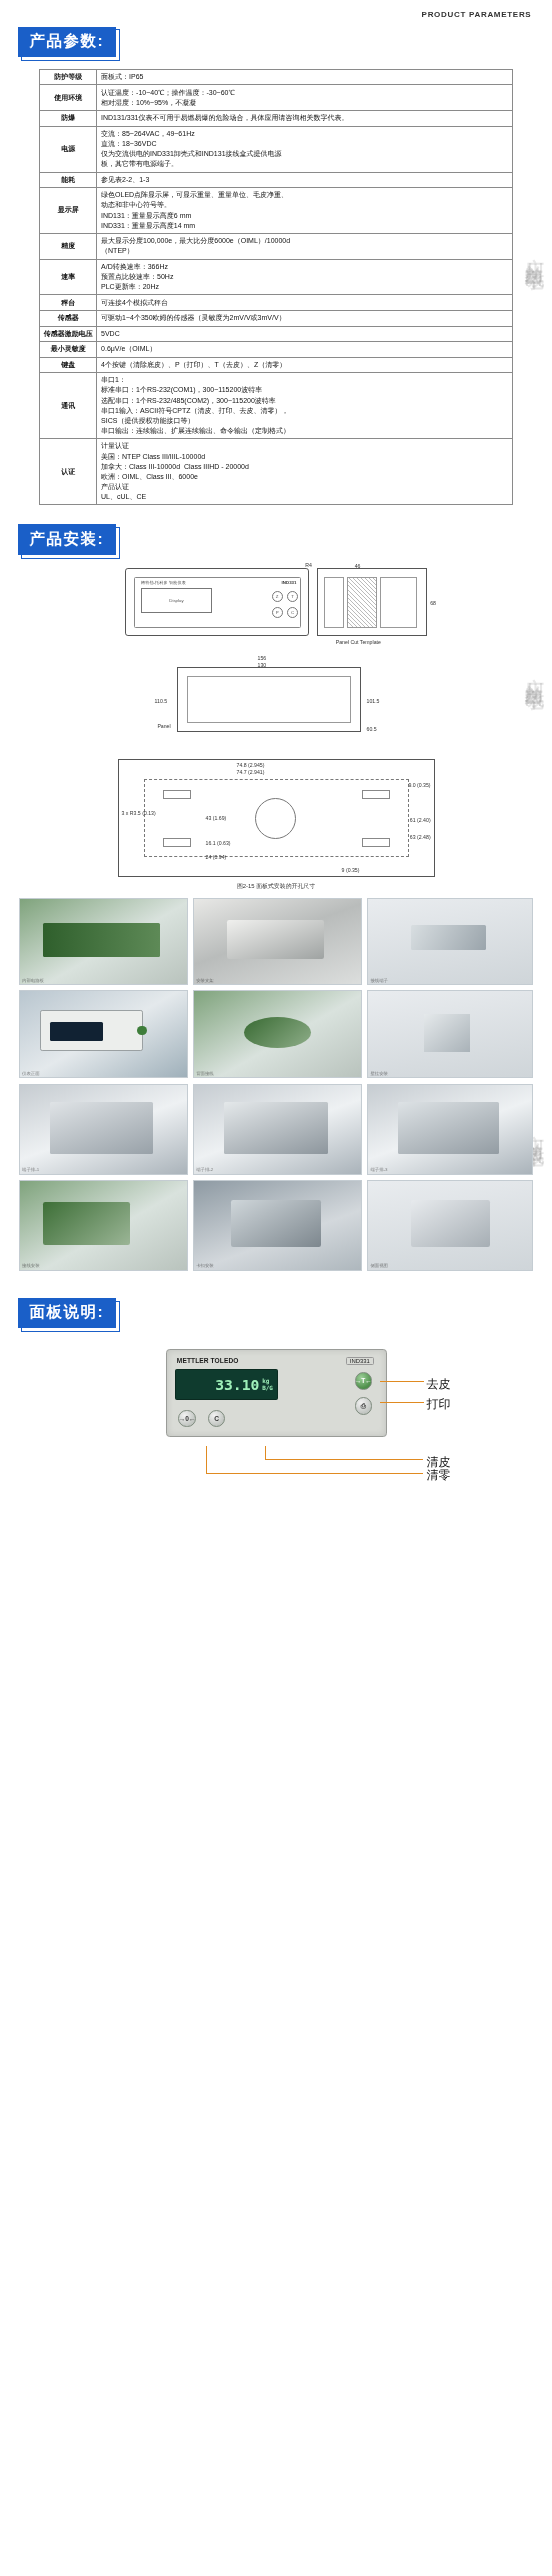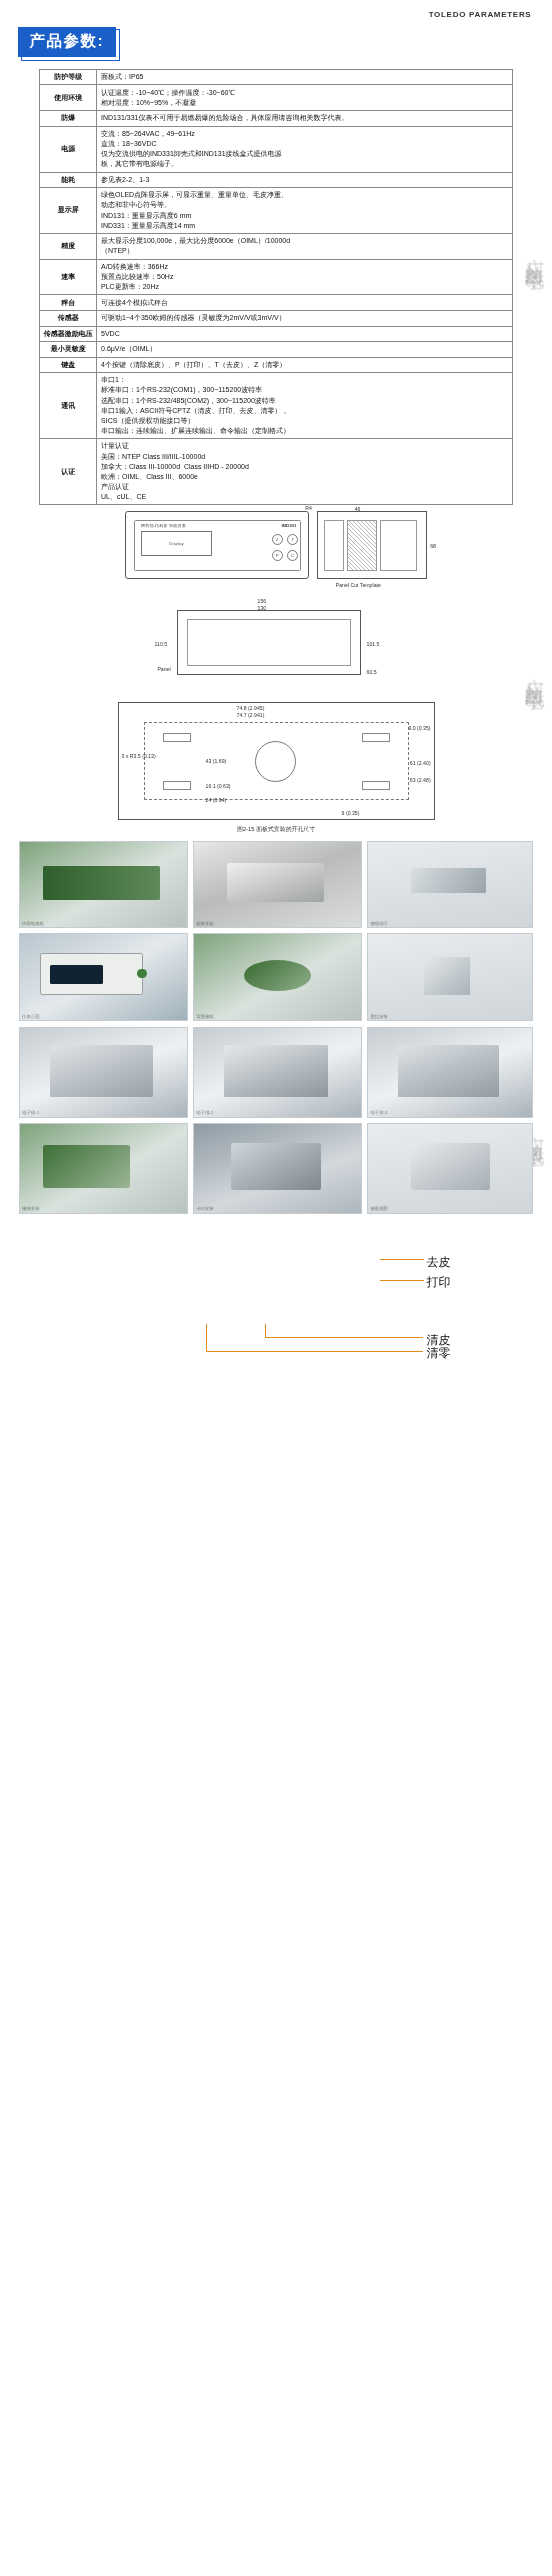--- a/index.html
+++ b/index.html
@@ -250,21 +250,21 @@
 </head>
 <body>
 
 <div class="page">
 
   <div class="wm" style="top:243px; right:4.4px;">广州兰毅电子</div>
   <div class="wm" style="top:663px; right:4.4px;">广州兰毅电子</div>
   <div class="wm" style="top:1120px; right:4.4px;">广州兰毅电子</div>
   <div class="wm" style="top:1584px; right:4.4px;">广州兰毅电子</div>
 
-  <div class="top-eyebrow">TOLEDO PARAMETERS</div>
+  <div class="top-eyebrow">PRODUCT PARAMETERS</div>
 
   <div class="sec-title-wrap">
     <span class="sec-title-outer">
       <span class="sec-title">产品参数:</span>
     </span>
   </div>
 
   <table class="spec-table">
     <tbody>
       <tr>
@@ -373,20 +373,25 @@
 美国：NTEP Class III/IIIL-10000d
 加拿大：Class III-10000d  Class IIIHD - 20000d
 欧洲：OIML、Class III、6000e
 产品认证
 UL、cUL、CE</div>
           </td>
         </tr>
     </tbody>
   </table>
 
+  <div class="sec-title-wrap" style="padding-top:19px;">
+    <span class="sec-title-outer">
+      <span class="sec-title">产品安装:</span>
+    </span>
+  </div>
 
   <div class="draw-area">
 
     <div class="draw-row">
       <div class="tech-box">
         <div class="fv">
           <div class="fv-inner"></div>
           <div class="fv-brand">梅特勒-托利多  智能仪表</div>
           <div class="fv-model">IND331</div>
           <div class="fv-screen">Display</div>
@@ -508,23 +513,47 @@
         <div style="position:absolute; left:22%; top:22%; width:54%; height:52%; background:linear-gradient(150deg,#cfd6da,#7d878e); border-radius:2.2px;"></div>
         <div class="lbl">卡扣安装</div>
       </div>
       <div class="ph p-wall" style="width:166px; height:91px;">
         <div style="position:absolute; left:26%; top:22%; width:48%; height:52%; background:linear-gradient(150deg,#e7eaed,#a6aeb4); border-radius:2.2px;"></div>
         <div class="lbl">侧面视图</div>
       </div>
     </div>
   </div>
 
+  <div class="sec-title-wrap" style="padding-top:22px;">
+    <span class="sec-title-outer">
+      <span class="sec-title">面板说明:</span>
+    </span>
+  </div>
 
 
   <div class="term-wrap" style="height:133px;">
+    <div class="term">
+      <div class="brand">METTLER TOLEDO</div>
+      <div class="model">IND331</div>
+      <div class="lcd">
+        <span>33.10</span>
+        <span class="unit">
+          <div>kg</div>
+          <div>B/G</div>
+        </span>
+      </div>
+      <div class="keyrow2">
+        <span class="kbtn">→T←</span>
+        <span class="kbtn grey">⎙</span>
+      </div>
+      <div class="keyrow">
+        <span class="kbtn grey">→0←</span>
+        <span class="kbtn grey">C</span>
+      </div>
+    </div>
 
     <div class="leader" style="left:262px; top:32px; width:44px;"></div>
     <div class="leader" style="left:262px; top:53px; width:44px;"></div>
     <div class="leader" style="left:147px; top:110px; width:158px;"></div>
     <div class="leader" style="left:88px; top:124px; width:217px;"></div>
     <div class="leader-v" style="left:147px; top:97px; height:13.3px;"></div>
     <div class="leader-v" style="left:88px; top:97px; height:26.5px;"></div>
 
     <div class="tl" style="left:309px; top:26.5px;">去皮</div>
     <div class="tl" style="left:309px; top:47px;">打印</div>

